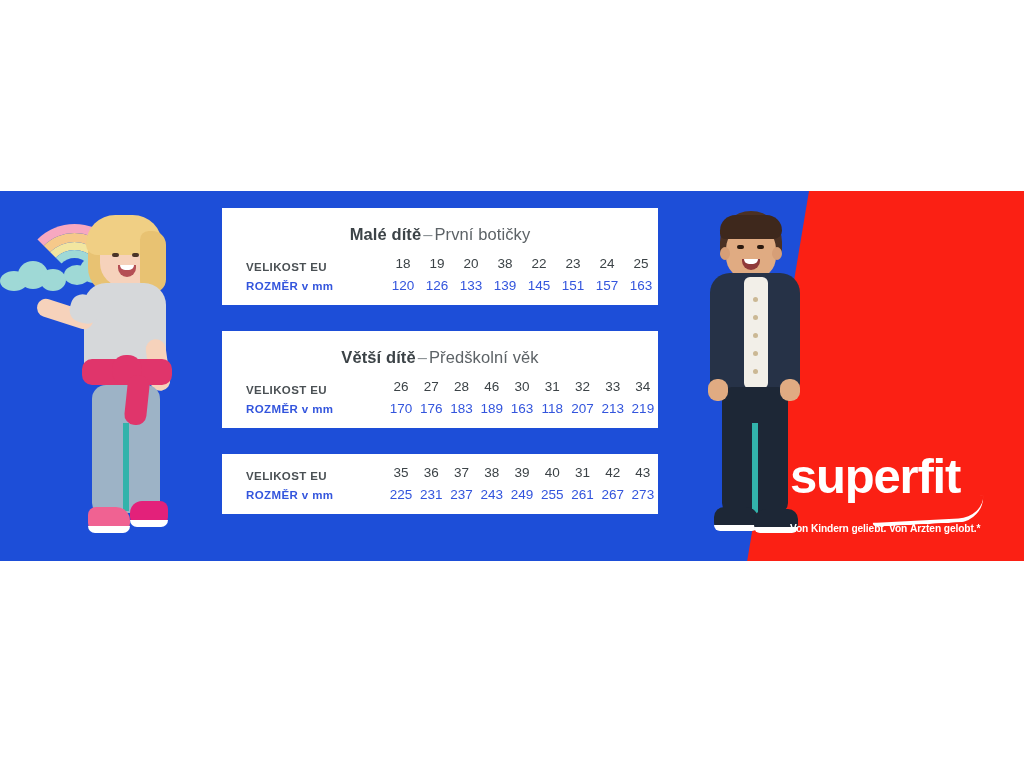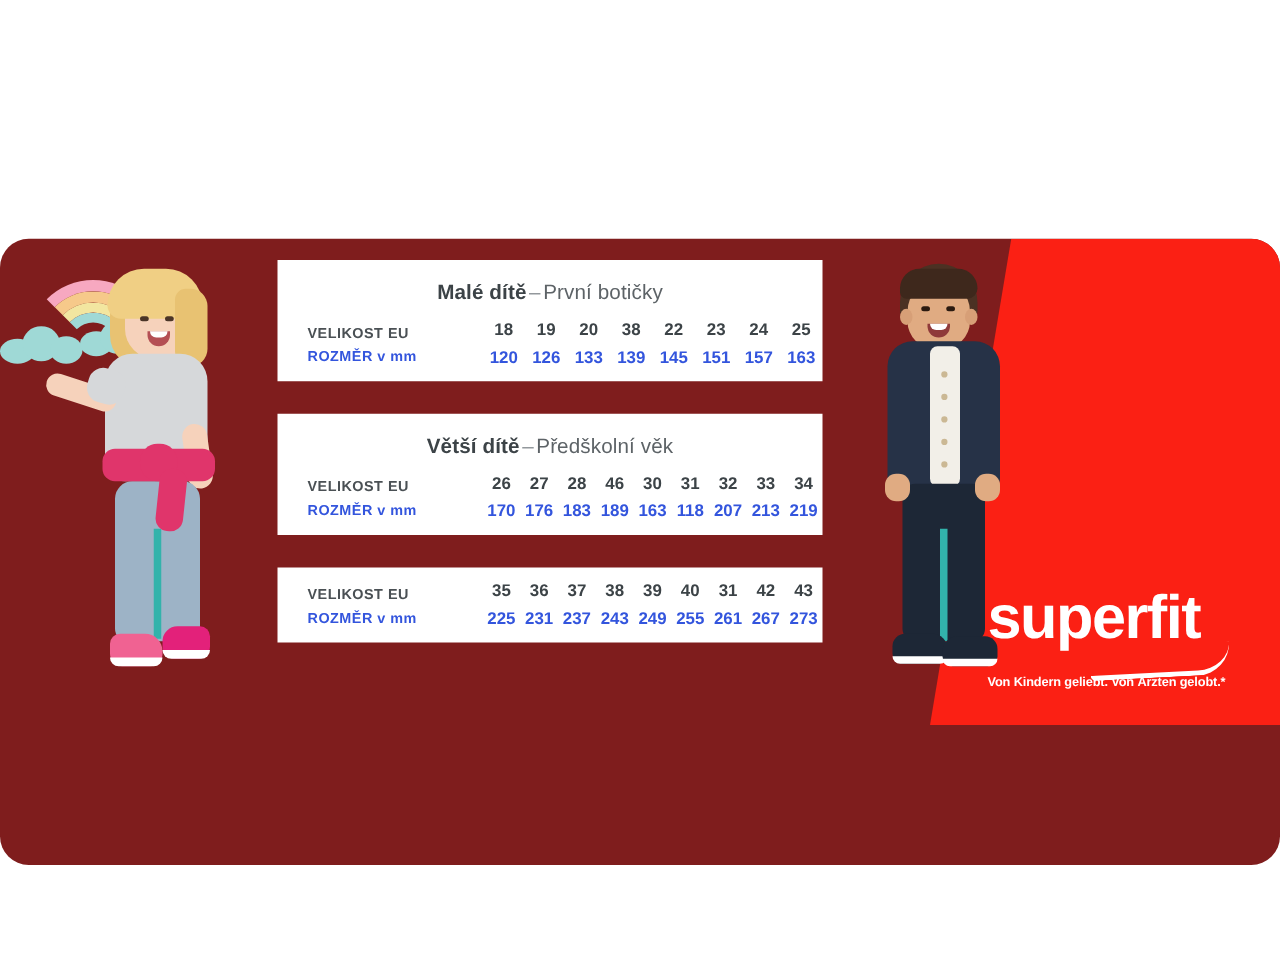--- a/index.html
+++ b/index.html
@@ -18,24 +18,23 @@
     height: 768px;
     background: #ffffff;
   }
 
   
   #banner {
     position: absolute;
     left: 0;
     top: 191px;
     width: 1024px;
-    height: 501px;
-    background: #7f1d1d;
+    height: 370px;
+    background: #1d4ed8;
     overflow: hidden;
-    border-radius: 23px;
   }
 
   
   #red-panel {
     position: absolute;
     right: 0;
     top: 0;
     width: 280px;
     height: 389px;
     background: #fb2014;
@@ -169,21 +168,21 @@
     padding-left: 24px !important;
     width: 140px;
     text-align: left;
   }
   .row-eu .row-label { color: #4a5054; margin-left: 20px; }
   .row-mm .row-label { color: #3355dd; }
 
   .cell {
     text-align: center;
     font-size: 13.5px;
-    font-weight: bold;
+    font-weight: normal;
   }
   .row-eu .cell { color: #3c4347; padding-bottom: 7px !important; }
   .row-mm .cell { color: #3355dd; }
 
   .footnote {
     position: absolute;
     left: 222px;
     top: 365px;
     width: 436px;
     text-align: right;
@@ -192,21 +191,21 @@
     letter-spacing: .15px;
     padding-right: 2px;
     box-sizing: border-box;
     white-space: nowrap;
   }
 
   
   #logo {
     position: absolute;
     left: 790px;
-    top: 279px;
+    top: 261px;
     width: 210px;
     text-align: left;
   }
   #logo .wordmark {
     color: #ffffff;
     font-size: 49px;
     font-weight: bold;
     letter-spacing: -1.2px;
     line-height: 1;
     white-space: nowrap;

